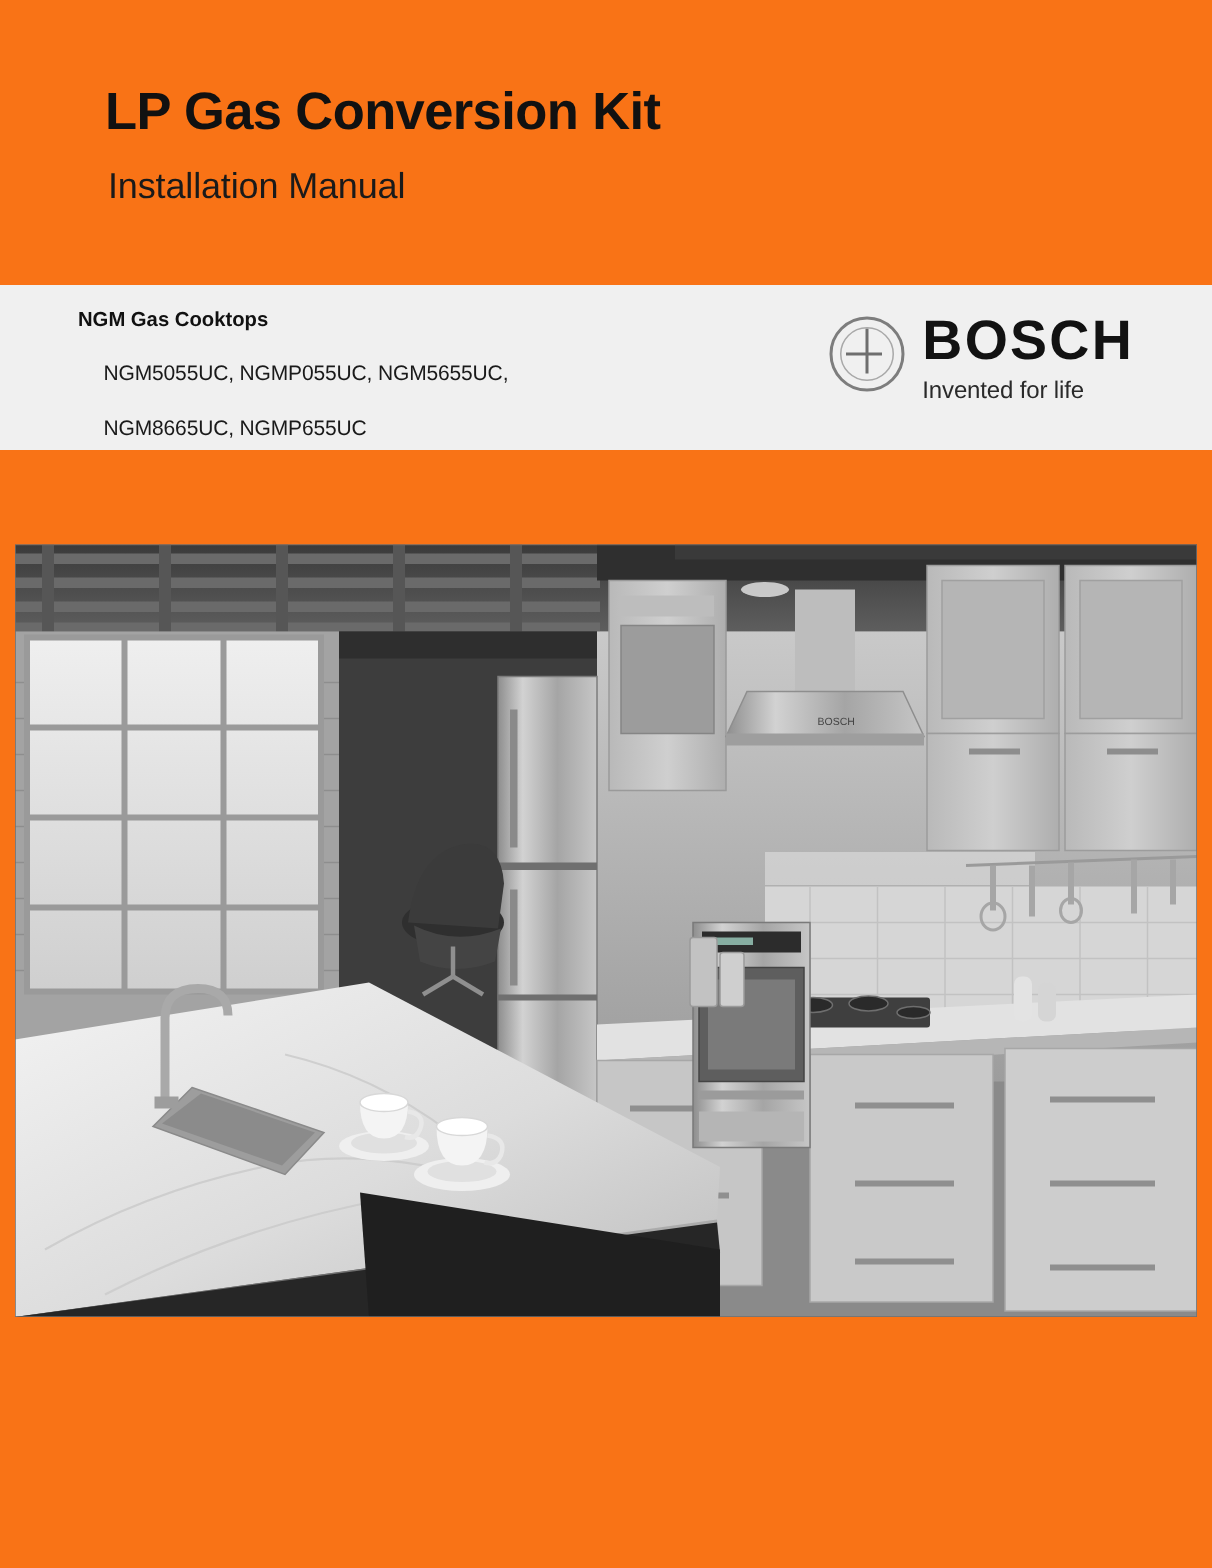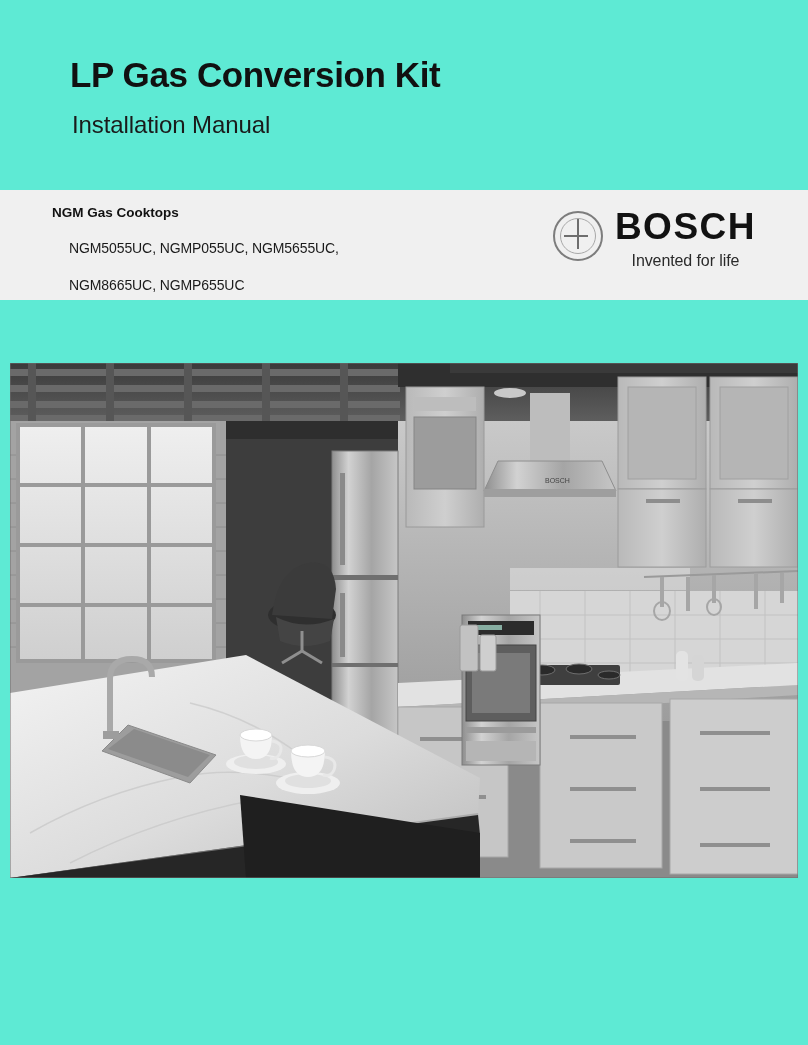--- a/index.html
+++ b/index.html
@@ -12,21 +12,21 @@
     height: 1045px;
     font-family: "Liberation Sans", sans-serif;
     color: #1a1a1a;
     position: relative;
     overflow: hidden;
   }
   .page {
     width: 808px;
     height: 1045px;
     position: relative;
-    background: #5eead4;
+    background: #f97316;
   }
 
   
   .title-block {
     position: absolute;
     left: 70px;
     top: 56px;
   }
   .doc-title {
     font-size: 35px;
@@ -125,21 +125,21 @@
     font-weight: bold;
     letter-spacing: 1.5px;
     color: #121212;
     line-height: 1;
   }
   .logo-tag {
     font-size: 16px;
     color: #2a2a2a;
     margin-top: 7px;
     letter-spacing: -0.1px;
-    text-align: center;
+    text-align: left;
   }
 
   
   .photo {
     position: absolute;
     left: 10px;
     top: 363px;
     width: 788px;
     height: 515px;
     overflow: hidden;

